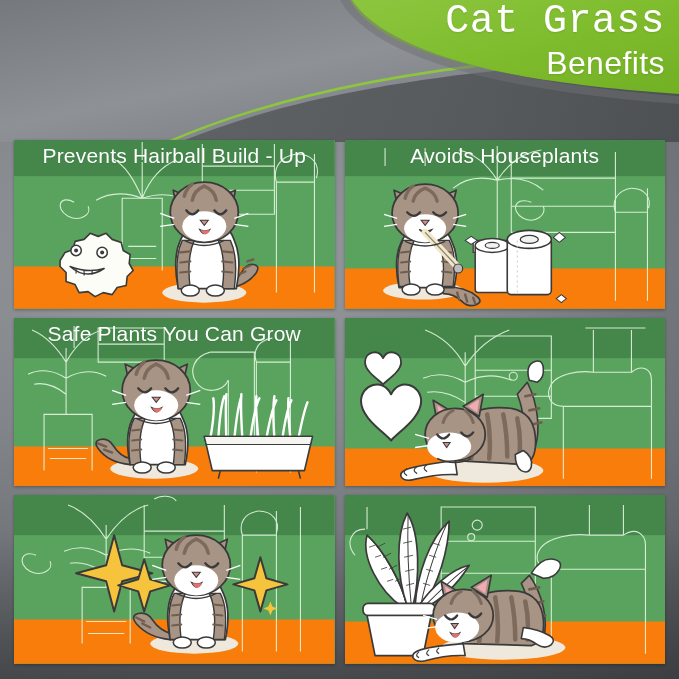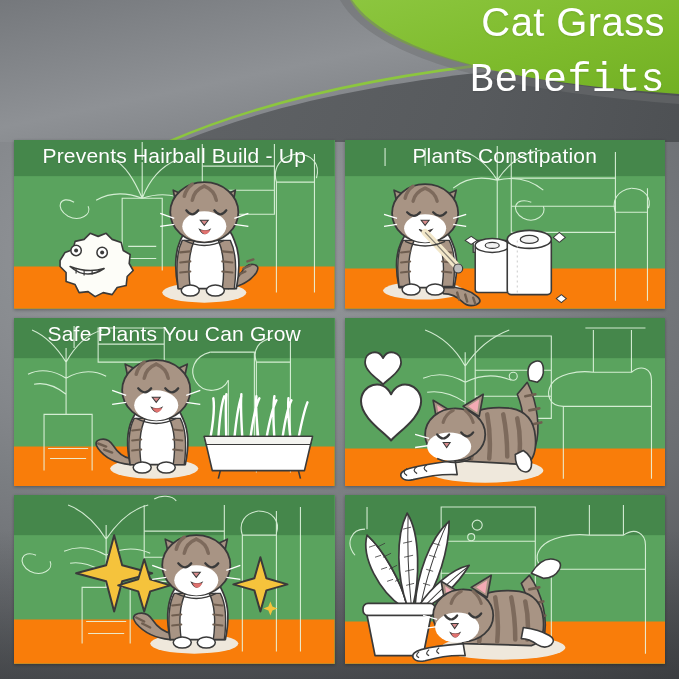--- a/index.html
+++ b/index.html
@@ -31,26 +31,26 @@
     right:14px; top:2px;
     width:430px;
     text-align:right;
     color:#ffffff;
     line-height:1.02;
     z-index:5;
   }
   #title-line1 {
     font-size:40px; font-weight:400; letter-spacing:.4px;
     text-shadow:0 1px 2px rgba(0,0,0,.10);
+    font-family:Liberation Mono, monospace;
   }
   #title-line2 {
-    font-size:40px; font-weight:400; letter-spacing:.4px;
-    margin-top:18px;
+    font-size:32px; font-weight:400; letter-spacing:.4px;
+    margin-top:4px;
     text-shadow:0 1px 2px rgba(0,0,0,.10);
-    font-family:Liberation Mono, monospace;
   }
 
   
   #grid {
     position:absolute;
     left:14px; top:140px;
     width:651px; height:524px;
     display:grid;
     grid-template-columns:1fr 1fr;
     grid-template-rows:1fr 1fr 1fr;
@@ -230,21 +230,21 @@
         <path d="M76,80 l8,0 l-4,5 Z" fill="#d98c8c" stroke="#3a3a3a" stroke-width="1"></path>
         <path d="M74,89 q7,8 13,0 q-7,3 -13,0 Z" fill="#c94f4f" stroke="#3a3a3a" stroke-width="1"></path>
 
         <path d="M80,92 L112,126" stroke="#f2e7c9" stroke-width="7" stroke-linecap="round"></path>
         <path d="M80,92 L112,126" stroke="#3a3a3a" stroke-width="1.2" fill="none" opacity="0.6"></path>
         <circle cx="113" cy="128" r="4.5" fill="#bdbdbd" stroke="#3a3a3a" stroke-width="1.2"></circle>
         <path d="M52,78 l-13,-4 M52,84 l-13,2 M108,78 l13,-4 M108,84 l13,2" stroke="#ffffff" stroke-width="1.3"></path>
         <path d="M60,101 q20,9 40,0" stroke="#3a3a3a" stroke-width="1.5" fill="none"></path>
       </g>
     </svg>
-    <div class="panel-caption">Plants Constipation</div>
+    <div class="panel-caption">Avoids Houseplants</div>
   </div>
 
   <div class="panel">
     <svg viewBox="0 0 320 168" preserveAspectRatio="none">
       <rect x="0" y="0" width="320" height="168" fill="#5aa35e"></rect>
       <rect x="0" y="0" width="320" height="40" fill="#45874b"></rect>
       <rect x="0" y="128" width="320" height="40" fill="#f97d0a"></rect>
       <g stroke="#eafbe8" stroke-width="1.1" fill="none" opacity="0.85">
         <path d="M30,152 L30,96 L78,96 L78,152"></path>
         <path d="M34,130 L74,130 M36,140 L72,140"></path>

